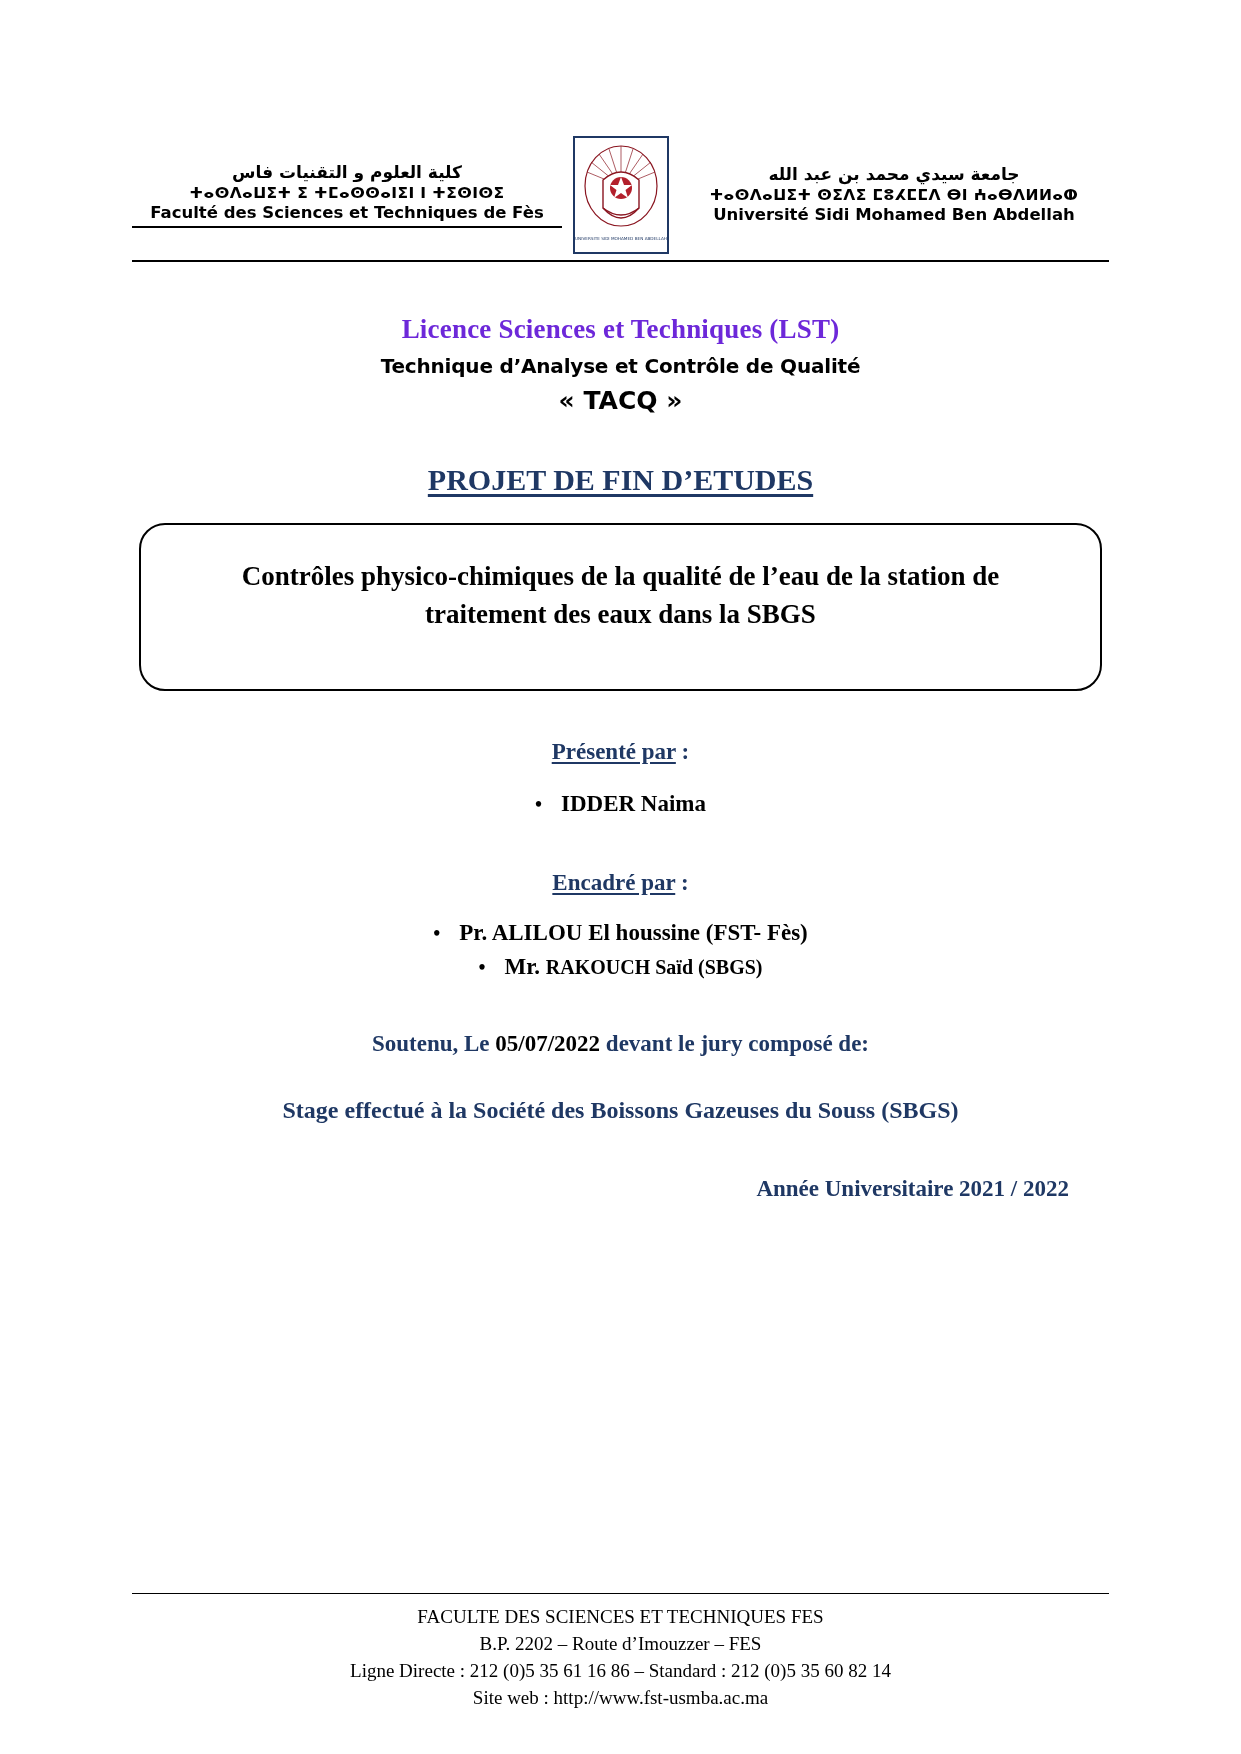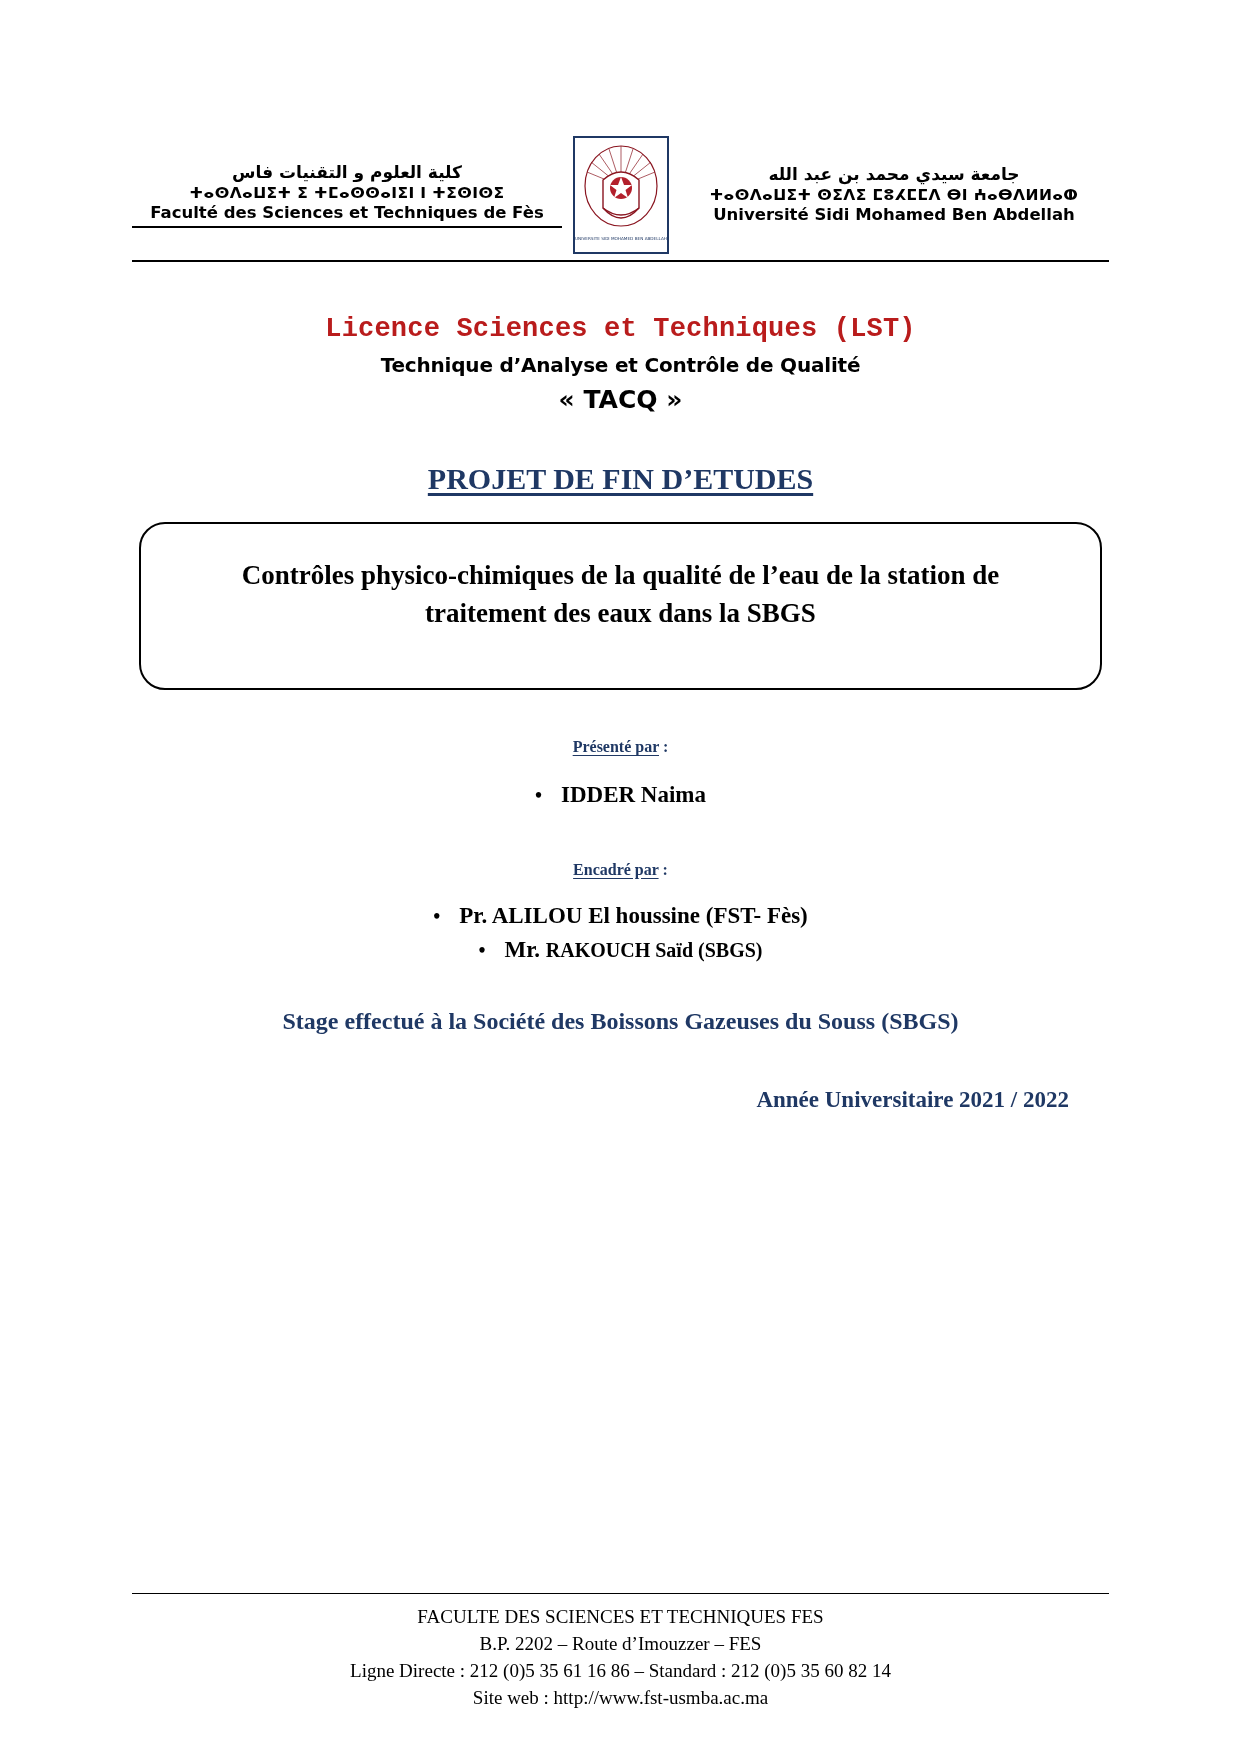--- a/index.html
+++ b/index.html
@@ -79,24 +79,24 @@
     border-top: 2.5px solid #000;
     width: 100%;
   }
 
   
   .lst-block {
     margin-top: 52px;
     text-align: center;
   }
   .lst-line1 {
-    font-family: Liberation Mono, monospace;
+    font-family: Liberation Serif, serif;
     font-weight: bold;
     font-size: 27px;
-    color: #b91c1c;
+    color: #6d28d9;
     letter-spacing: 0.2px;
   }
   .lst-line2 {
     font-family: "DejaVu Sans", sans-serif;
     font-weight: bold;
     font-size: 20px;
     margin-top: 9px;
     letter-spacing: -0.2px;
   }
   .lst-line3 {
@@ -134,21 +134,21 @@
     font-weight: bold;
     font-size: 27px;
     line-height: 1.42;
     text-align: center;
     color: #000;
   }
 
   .label-line {
     margin-top: 48px;
     font-family: "Liberation Serif", serif;
-    font-size: 16px;
+    font-size: 23px;
     font-weight: bold;
     color: #1f3864;
     text-align: center;
   }
   .label-line .ul {
     text-decoration: underline;
     text-underline-offset: 3px;
   }
   .label-line .colon { color: #1f3864; }
 
@@ -306,20 +306,23 @@
   </div>
   <ul class="bullets encadre-list">
     <li>
       <span class="bul">•</span><span>Pr. </span><span>ALILOU El houssine (FST- Fès)</span>
     </li>
     <li>
       <span class="bul">•</span><span>Mr. </span><span class="sm">RAKOUCH Saïd (SBGS)</span>
     </li>
   </ul>
 
+  <div class="soutenu">
+    <span>Soutenu, Le </span><span class="date">05/07/2022</span><span>  devant le jury composé de:</span>
+  </div>
 
 
   <div class="stage">Stage effectué à la Société des Boissons Gazeuses du Souss (SBGS)</div>
 
   <div class="annee">Année Universitaire  2021 / 2022</div>
 
   <div class="footer">
     <div class="footer-rule"></div>
     <div class="footer-text">FACULTE DES SCIENCES ET TECHNIQUES FES</div>
     <div class="footer-text"> B.P. 2202 – Route d’Imouzzer – FES</div>

